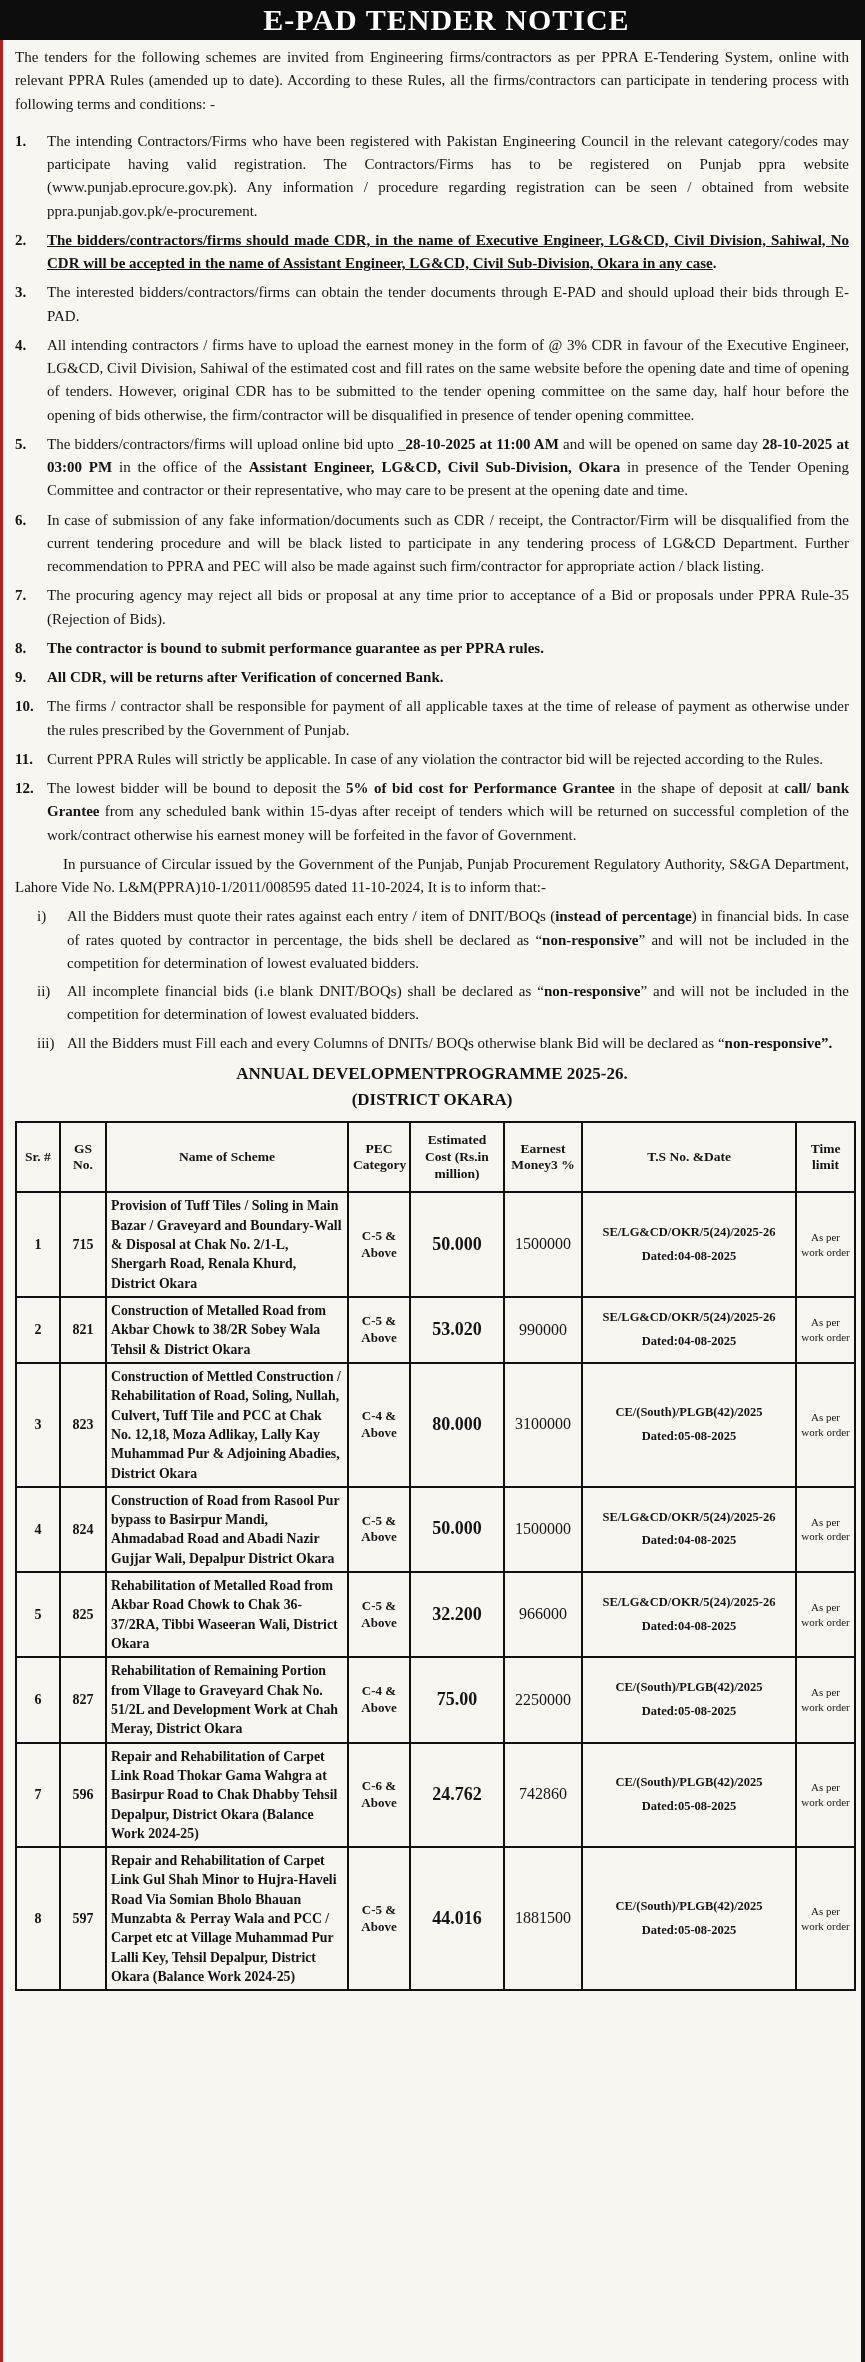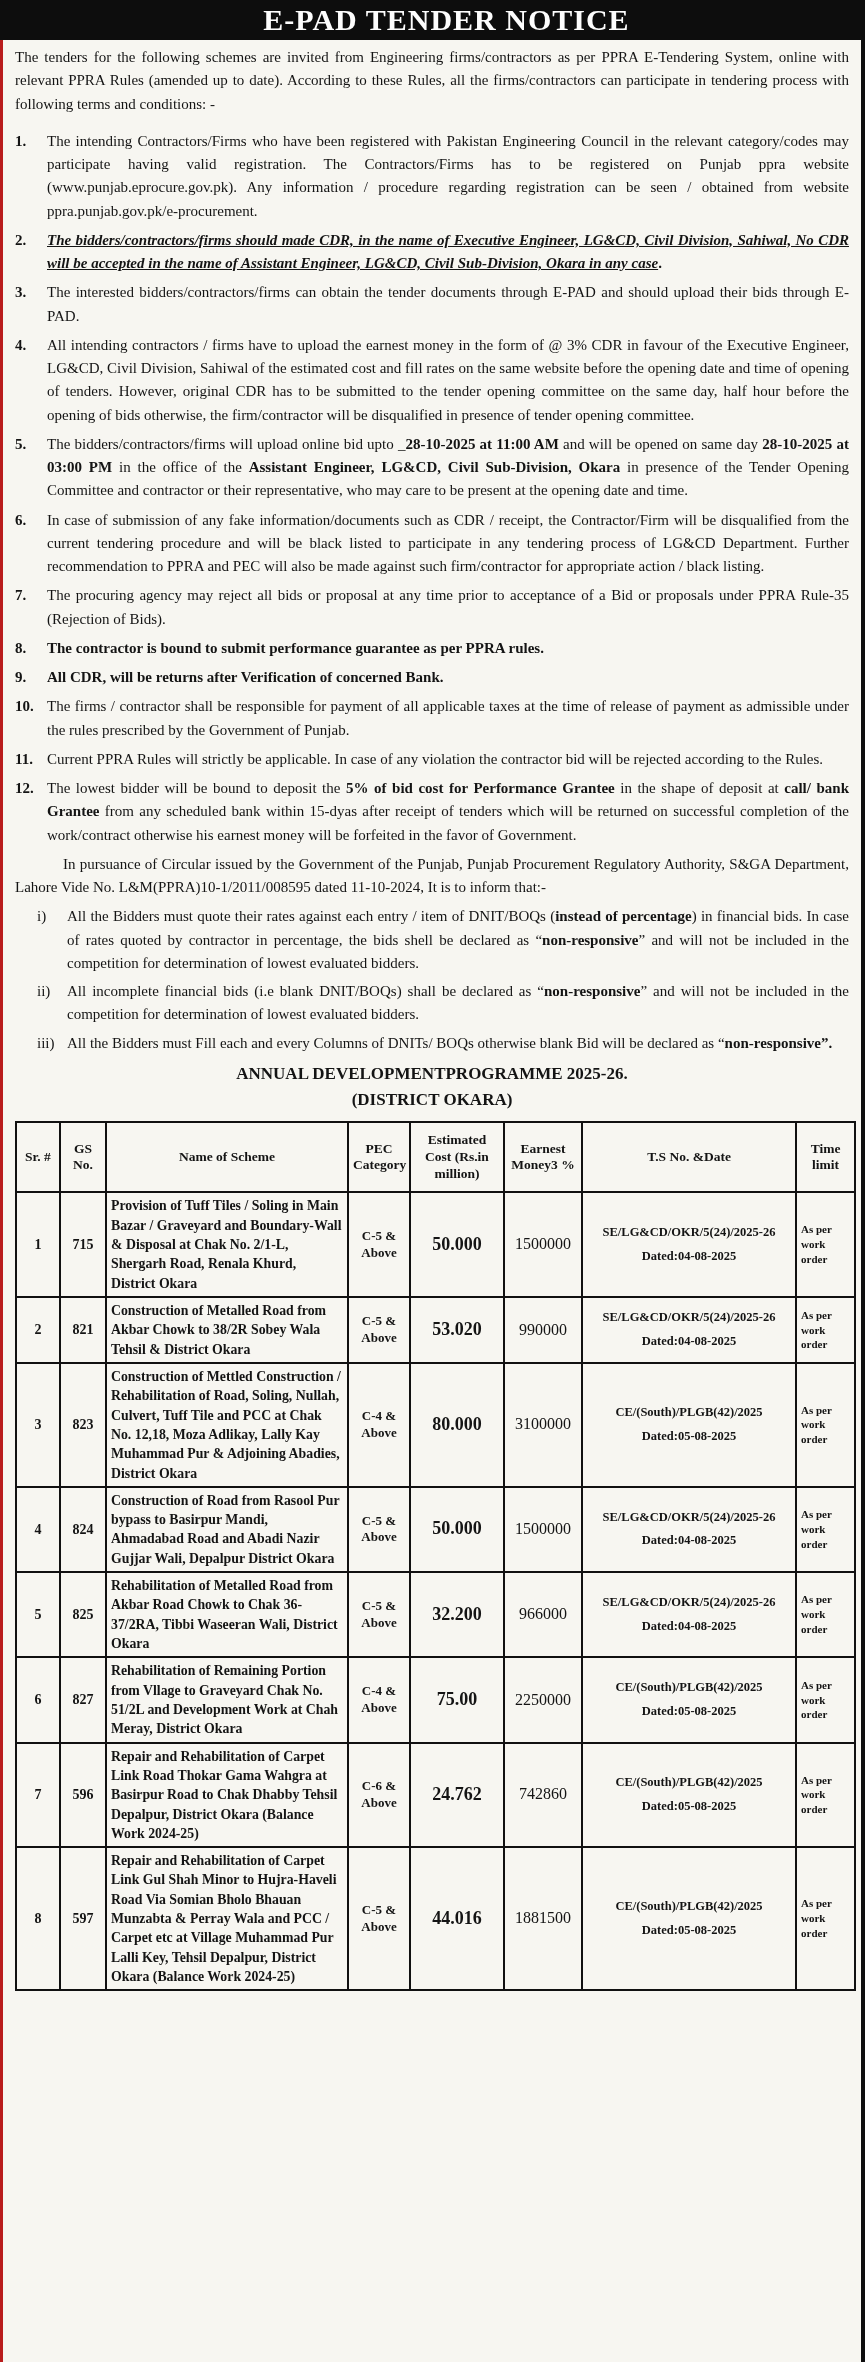--- a/index.html
+++ b/index.html
@@ -22,21 +22,21 @@
     flex:1;border-left:3px solid #b91c1c;border-right:4px solid #0d0d0d;
     padding:6px 12px 0 12px;font-size:15px;line-height:1.55;
     overflow:hidden;
   }
   .intro{margin:0 0 14px 0;text-align:justify;}
   .terms{}
   .term{display:flex;margin-bottom:6px;}
   .term .num{width:32px;flex-shrink:0;font-weight:bold;}
   .term .tb{flex:1;text-align:justify;}
   .b{font-weight:bold;}
-  .u{text-decoration:underline;font-style:italic;}
+  .u{text-decoration:underline;}
   .pursuance{margin:4px 0 6px 0;text-indent:48px;text-align:justify;}
   .sub-terms{margin-left:22px;}
   .sub-term{display:flex;margin-bottom:5px;}
   .sub-term .num{width:30px;flex-shrink:0;}
   .sub-term .tb{flex:1;text-align:justify;}
   .table-title{
     text-align:center;font-weight:bold;font-size:17px;margin-top:6px;
   }
   .table-subtitle{
     text-align:center;font-weight:bold;font-size:17px;margin-bottom:8px;
@@ -52,21 +52,21 @@
     font-size:13.5px;font-weight:bold;text-align:center;line-height:1.25;height:62px;
   }
   td.c-sr, td.c-gs{text-align:center;font-size:14px;font-weight:bold;}
   td.c-scheme{
     text-align:left;font-size:13.8px;font-weight:bold;line-height:1.4;padding-left:8px;
   }
   td.c-pec{text-align:center;font-size:13px;font-weight:bold;line-height:1.3;}
   td.c-cost{text-align:center;font-size:18px;font-weight:bold;}
   td.c-earnest{text-align:center;font-size:16px;font-weight:normal;}
   td.c-ts{text-align:center;font-size:12.5px;font-weight:bold;line-height:1.9;}
-  td.c-time{font-size:11px;font-weight:bold;line-height:1.35;vertical-align:top;padding-top:6px;}
+  td.c-time{text-align:center;font-size:11px;font-weight:normal;line-height:1.35;vertical-align:top;padding-top:6px;}
   .footer-band{
     flex-shrink:0;height:92px;background:#0d0d0d;color:#fbfbfb;
     display:flex;align-items:stretch;
   }
   .f-col{
     width:42%;display:flex;flex-direction:column;justify-content:center;
     text-align:center;font-family:"Liberation Sans", sans-serif;
     font-weight:bold;font-size:18px;line-height:1.5;
   }
   .f-center{
@@ -119,21 +119,21 @@
         <div class="term">
           <span class="num">8.</span>
           <span class="tb"><span class="b">The contractor is bound to submit performance guarantee as per PPRA rules.</span></span>
         </div>
         <div class="term">
           <span class="num">9.</span>
           <span class="tb"><span class="b">All CDR, will be returns after Verification of concerned Bank.</span></span>
         </div>
         <div class="term">
           <span class="num">10.</span>
-          <span class="tb"><span>The firms / contractor shall be responsible for payment of all applicable taxes at the time of release of payment as admissible under the rules prescribed by the Government of Punjab.</span></span>
+          <span class="tb"><span>The firms / contractor shall be responsible for payment of all applicable taxes at the time of release of payment as otherwise under the rules prescribed by the Government of Punjab.</span></span>
         </div>
         <div class="term">
           <span class="num">11.</span>
           <span class="tb"><span>Current PPRA Rules will strictly be applicable. In case of any violation the contractor bid will be rejected according to the Rules.</span></span>
         </div>
         <div class="term">
           <span class="num">12.</span>
           <span class="tb"><span>The lowest bidder will be bound to deposit the </span><span class="b">5% of bid cost for Performance Grantee</span><span> in the shape of deposit at </span><span class="b">call/ bank Grantee</span><span> from any scheduled bank within 15-dyas after receipt of tenders which will be returned on successful completion of the work/contract otherwise his earnest money will be forfeited in the favor of Government.</span></span>
         </div>
       </div>

